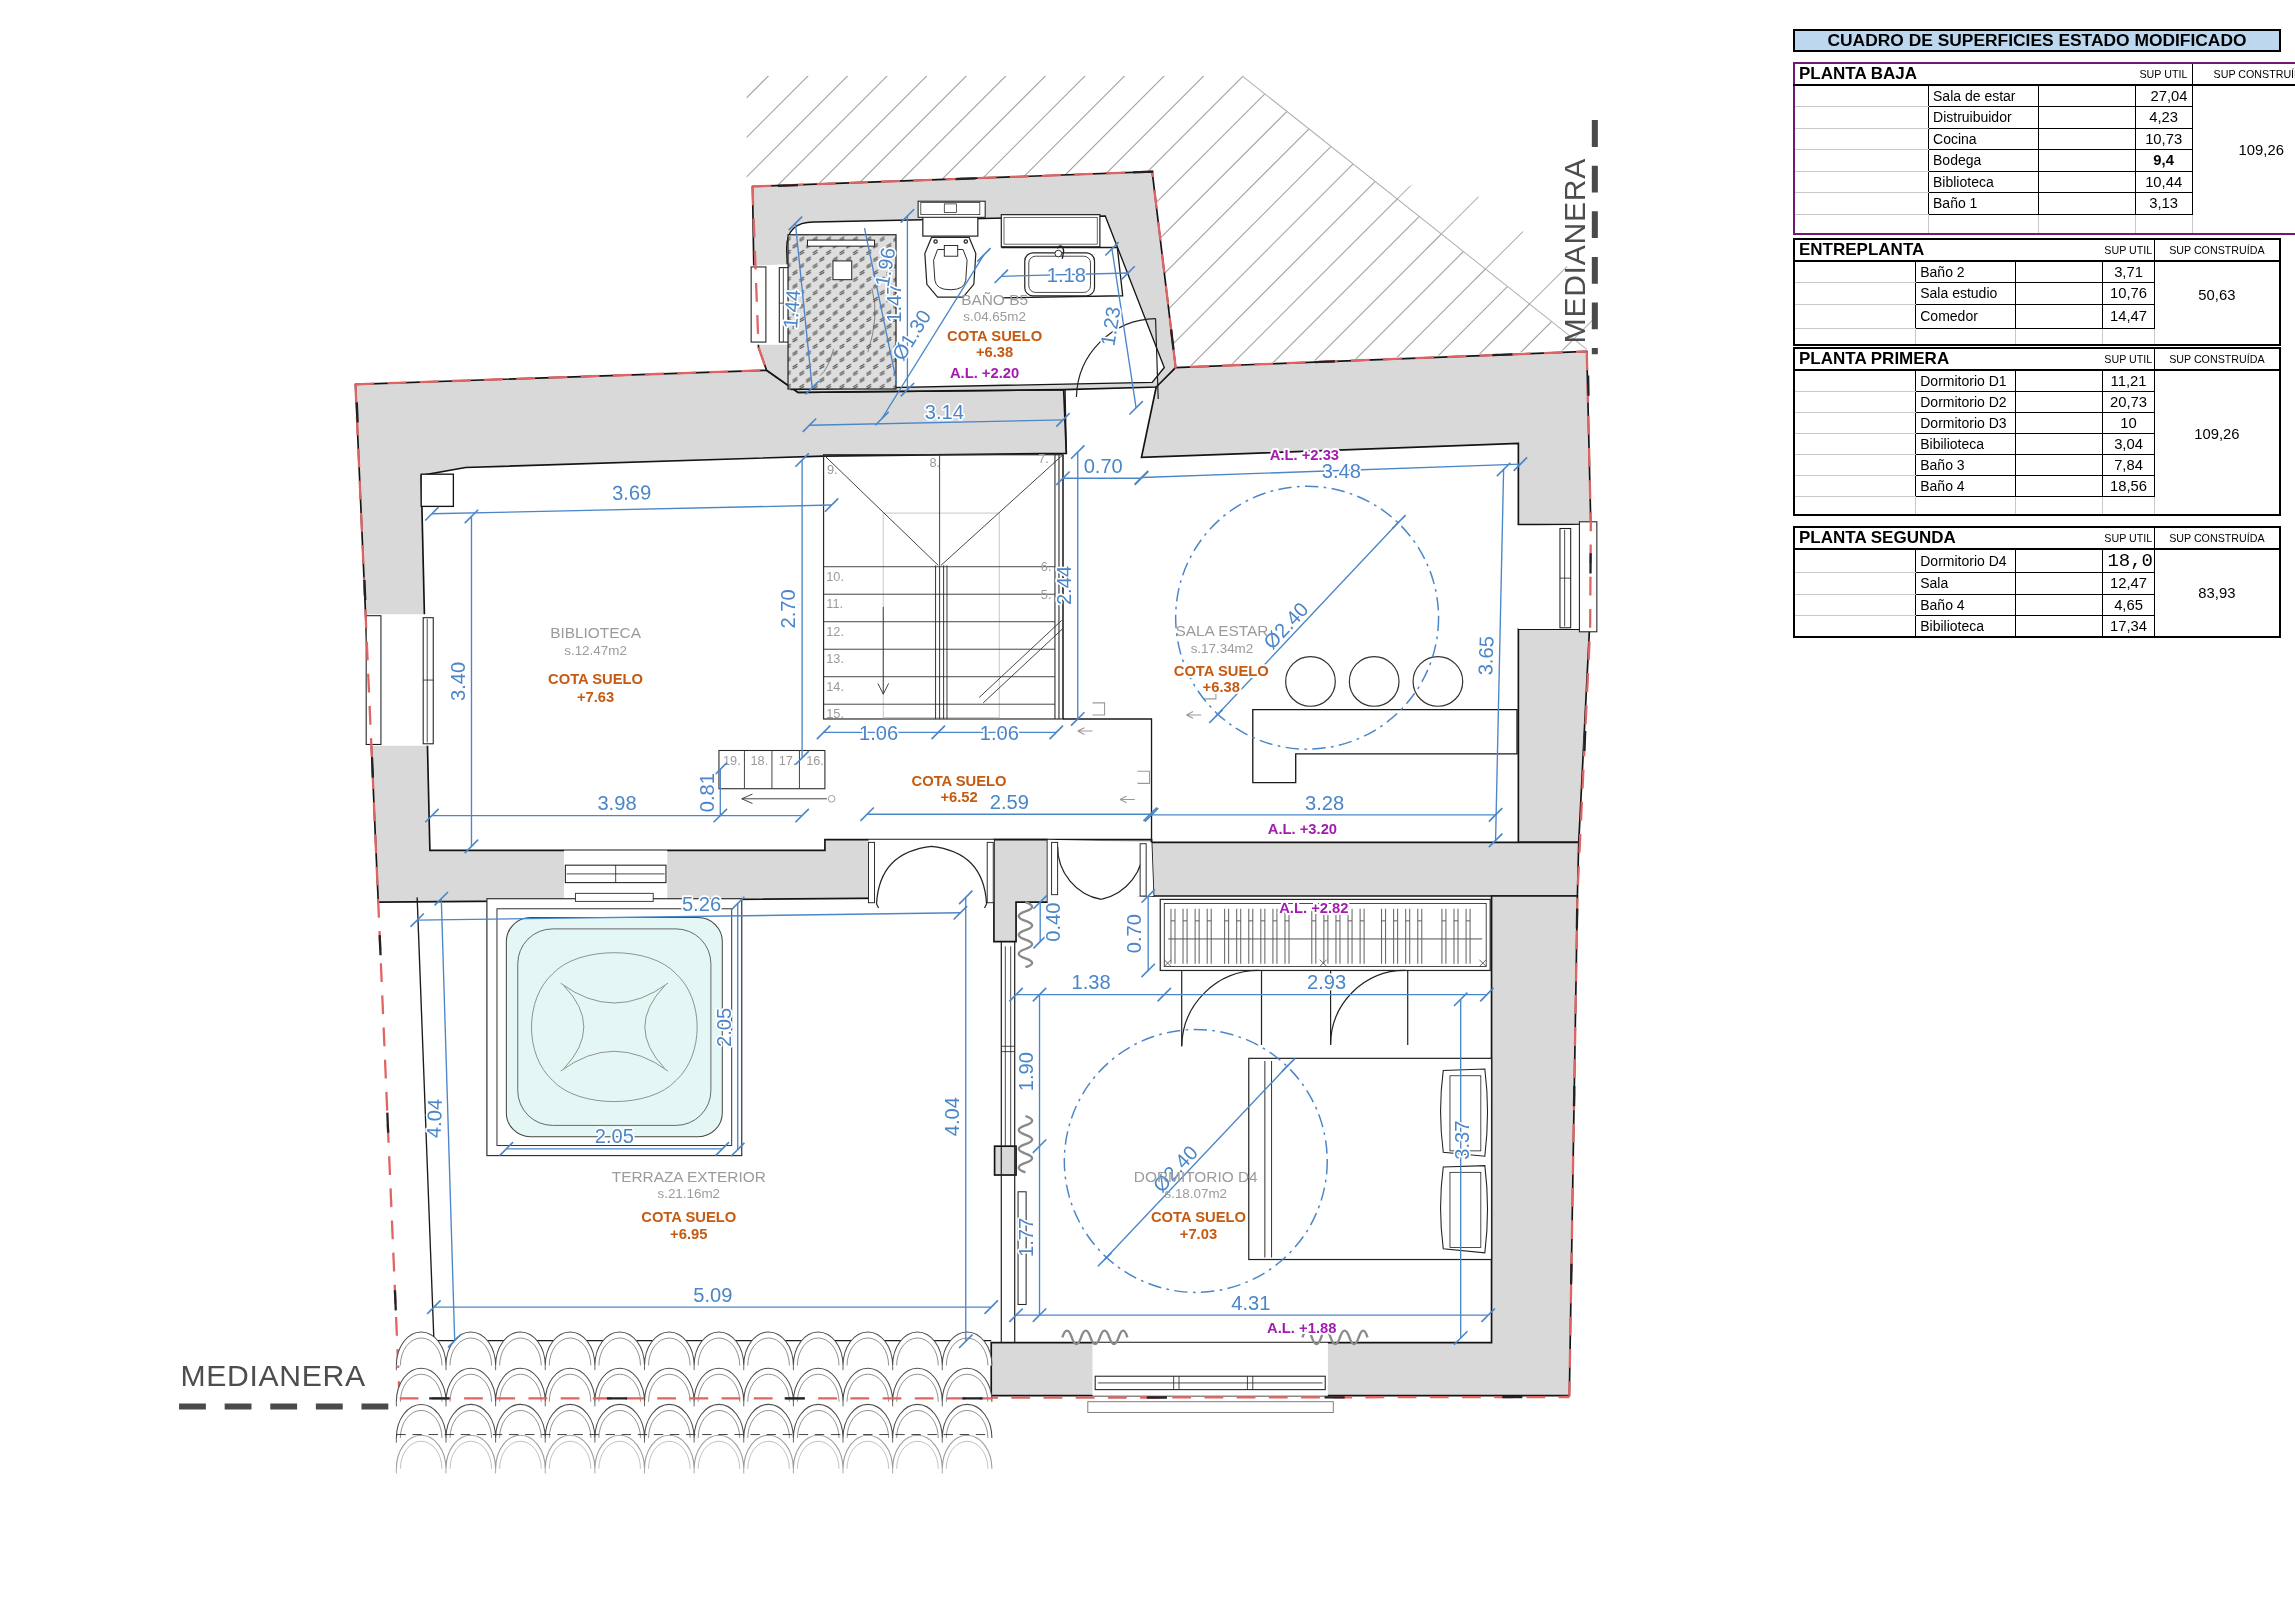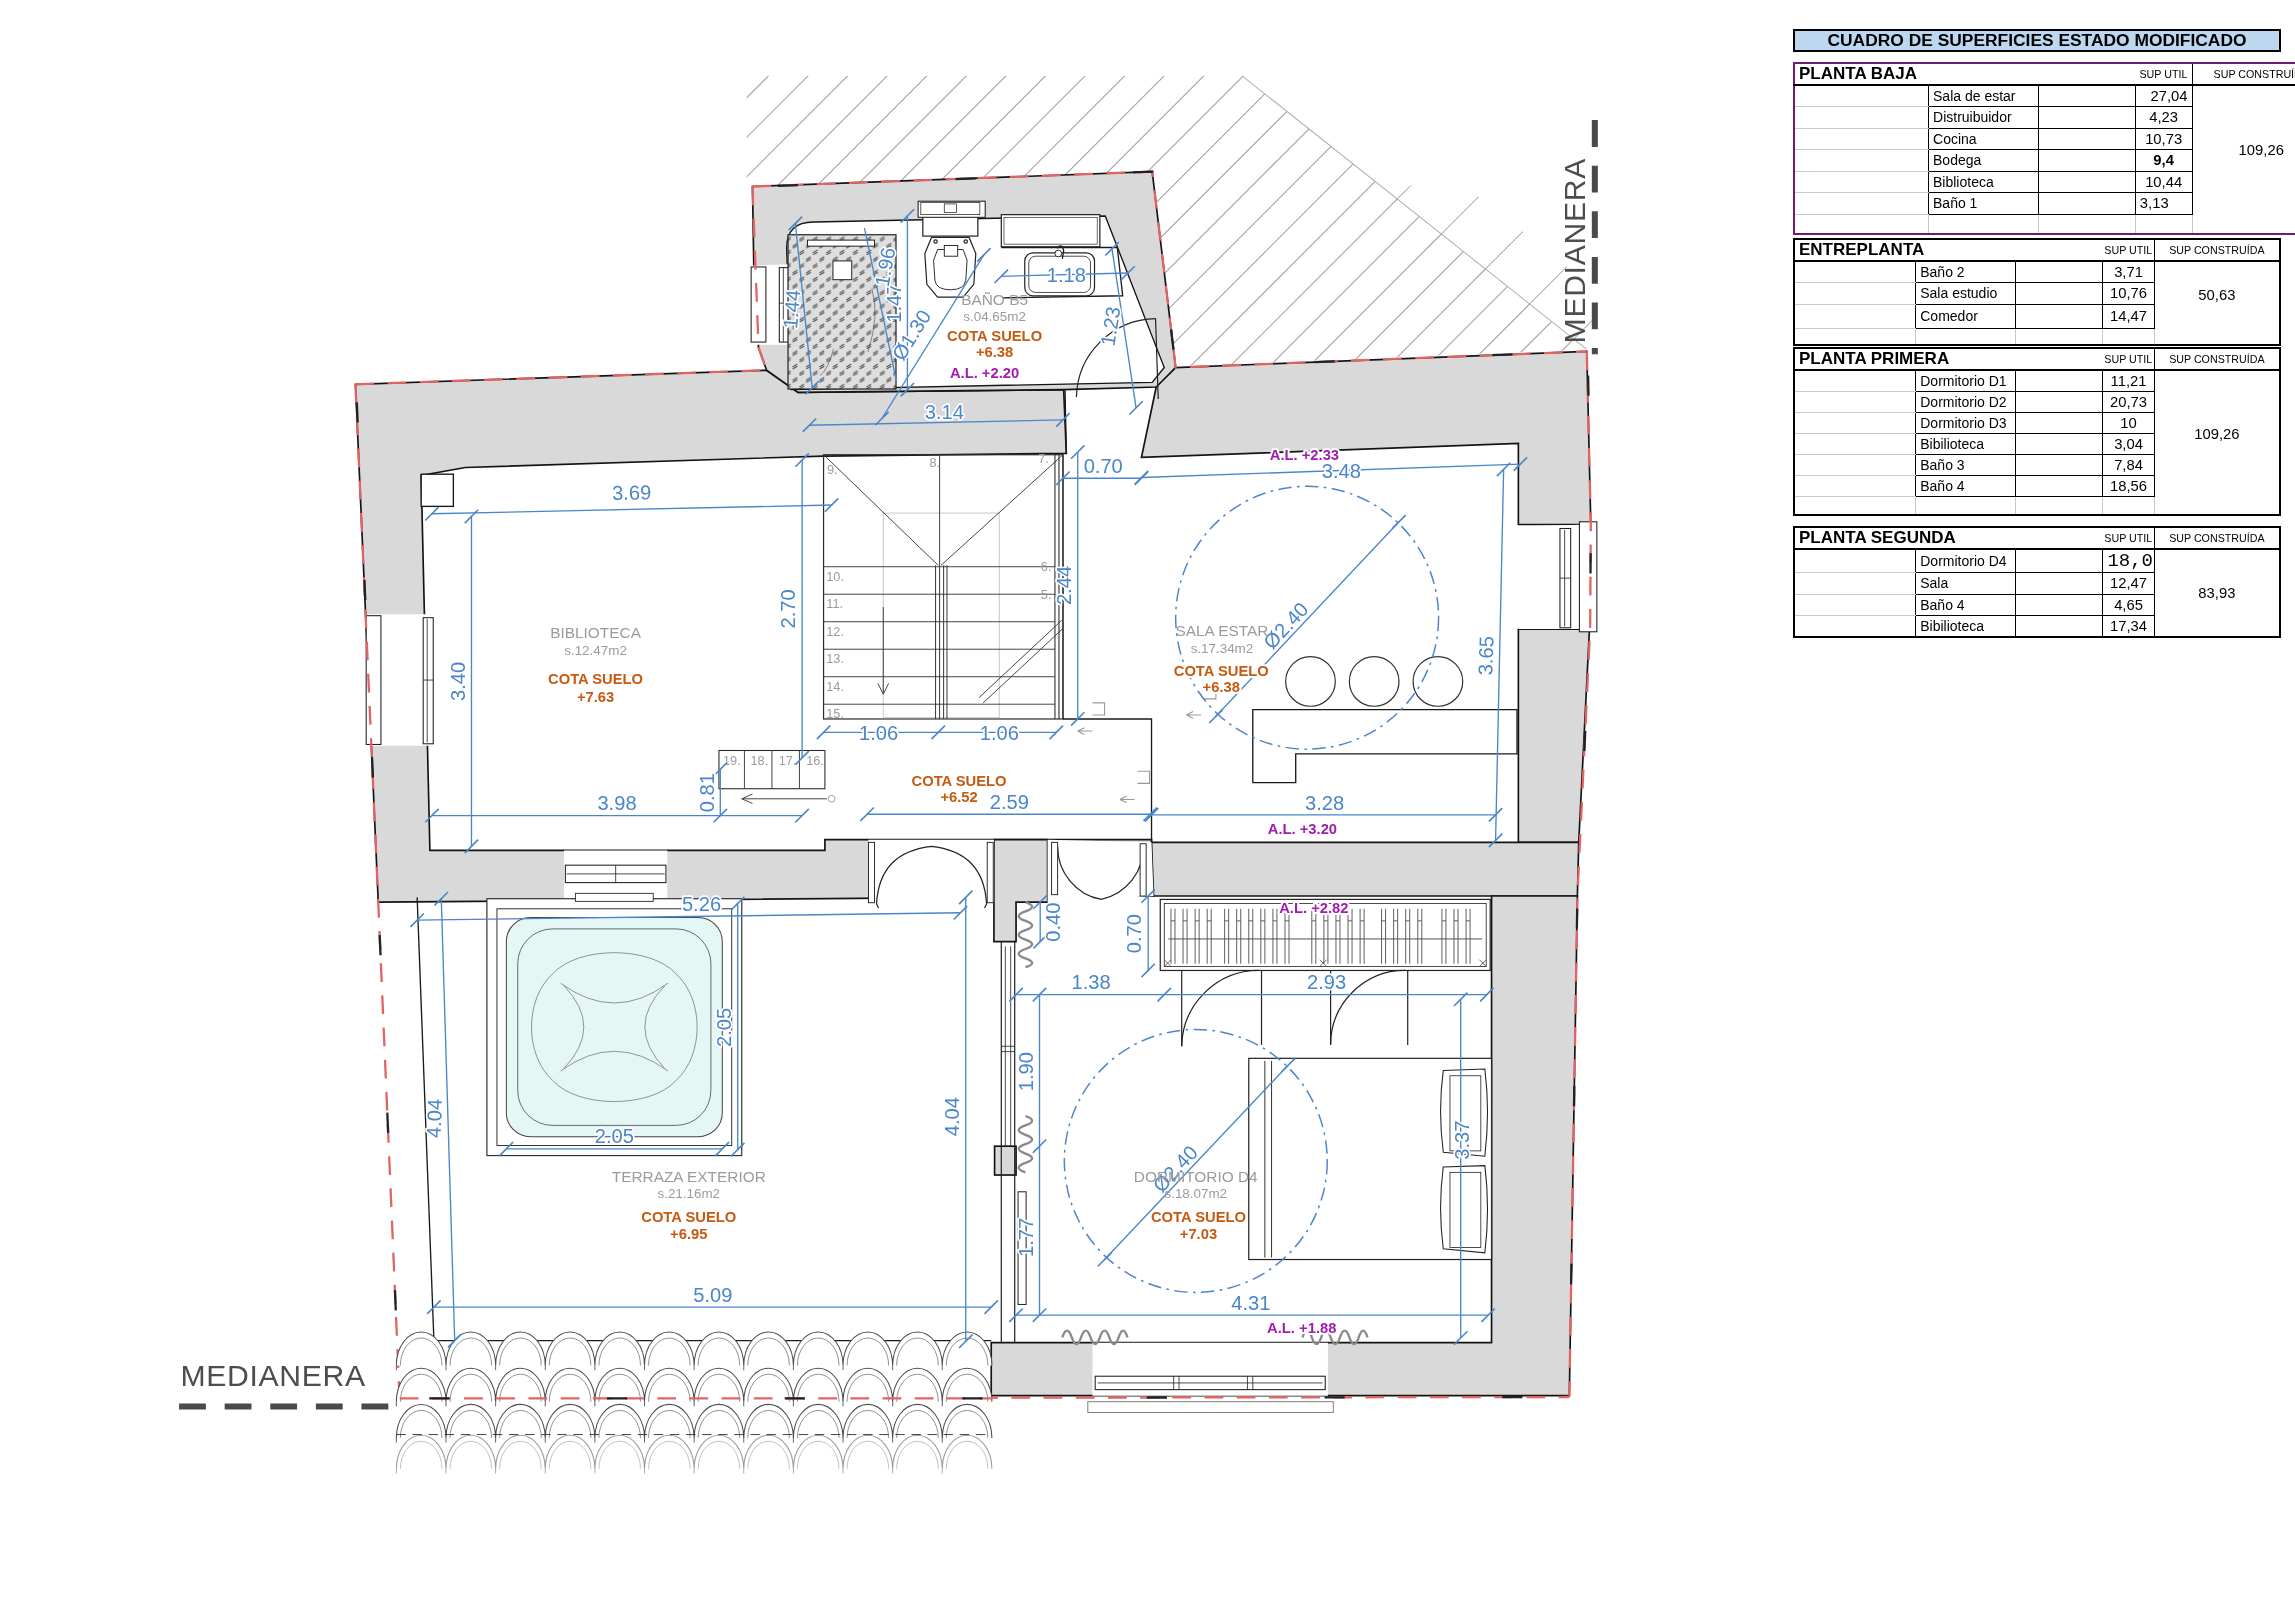--- a/index.html
+++ b/index.html
@@ -647,21 +647,21 @@
 <tr style="height:21.5px;">
           <td style="border-bottom:0.7px solid #c9c9c9"></td>
           <td style="border:1.7px solid #000;font-size:14px;">Biblioteca</td>
           <td style="border:1.7px solid #000;"></td>
           <td style="border:1.7px solid #000;font-size:14.8px;text-align:center;">10,44</td>
         </tr>
 <tr style="height:21.5px;">
           <td style="border-bottom:0.7px solid #c9c9c9"></td>
           <td style="border:1.7px solid #000;font-size:14px;">Baño 1</td>
           <td style="border:1.7px solid #000;"></td>
-          <td style="border:1.7px solid #000;font-size:14.8px;">3,13</td>
+          <td style="border:1.7px solid #000;font-size:14.8px;text-align:center;">3,13</td>
         </tr>
 <tr style="height:19.5px;">
           <td></td>
           <td style="border-right:0.7px solid #c9c9c9;border-left:0.7px solid #c9c9c9;"></td>
           <td style="border-right:0.7px solid #c9c9c9;"></td>
           <td style="border-right:0.7px solid #c9c9c9;"></td>
           <td></td>
         </tr>
 </tbody>
     </table>

